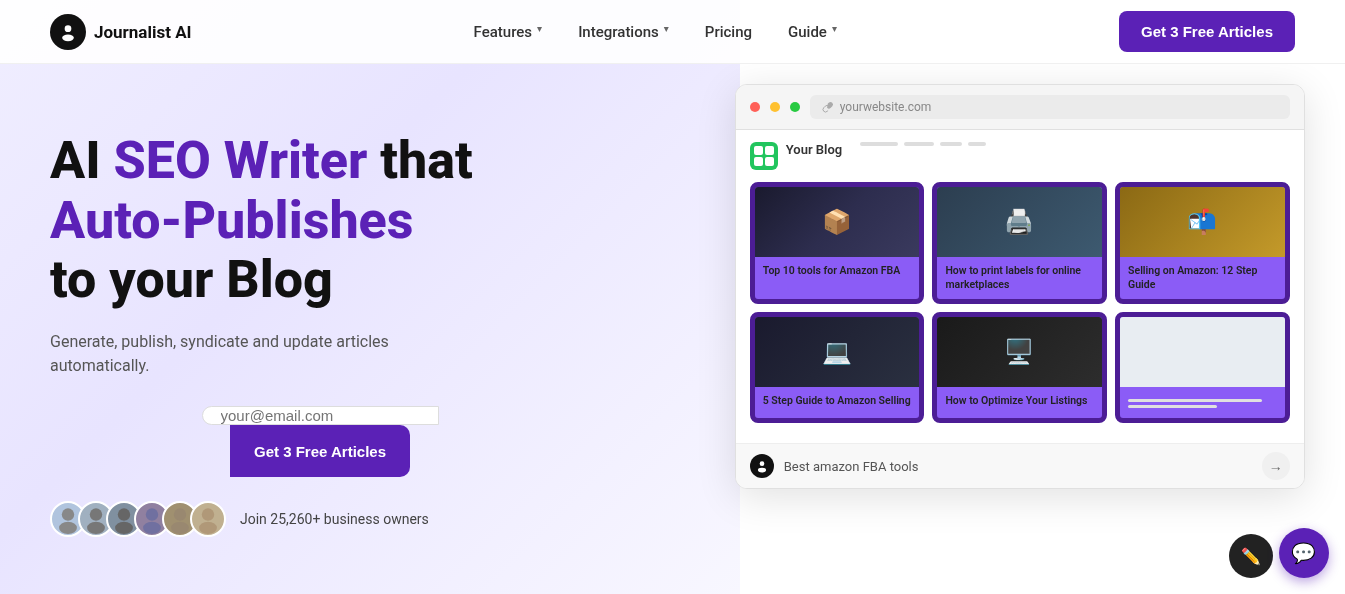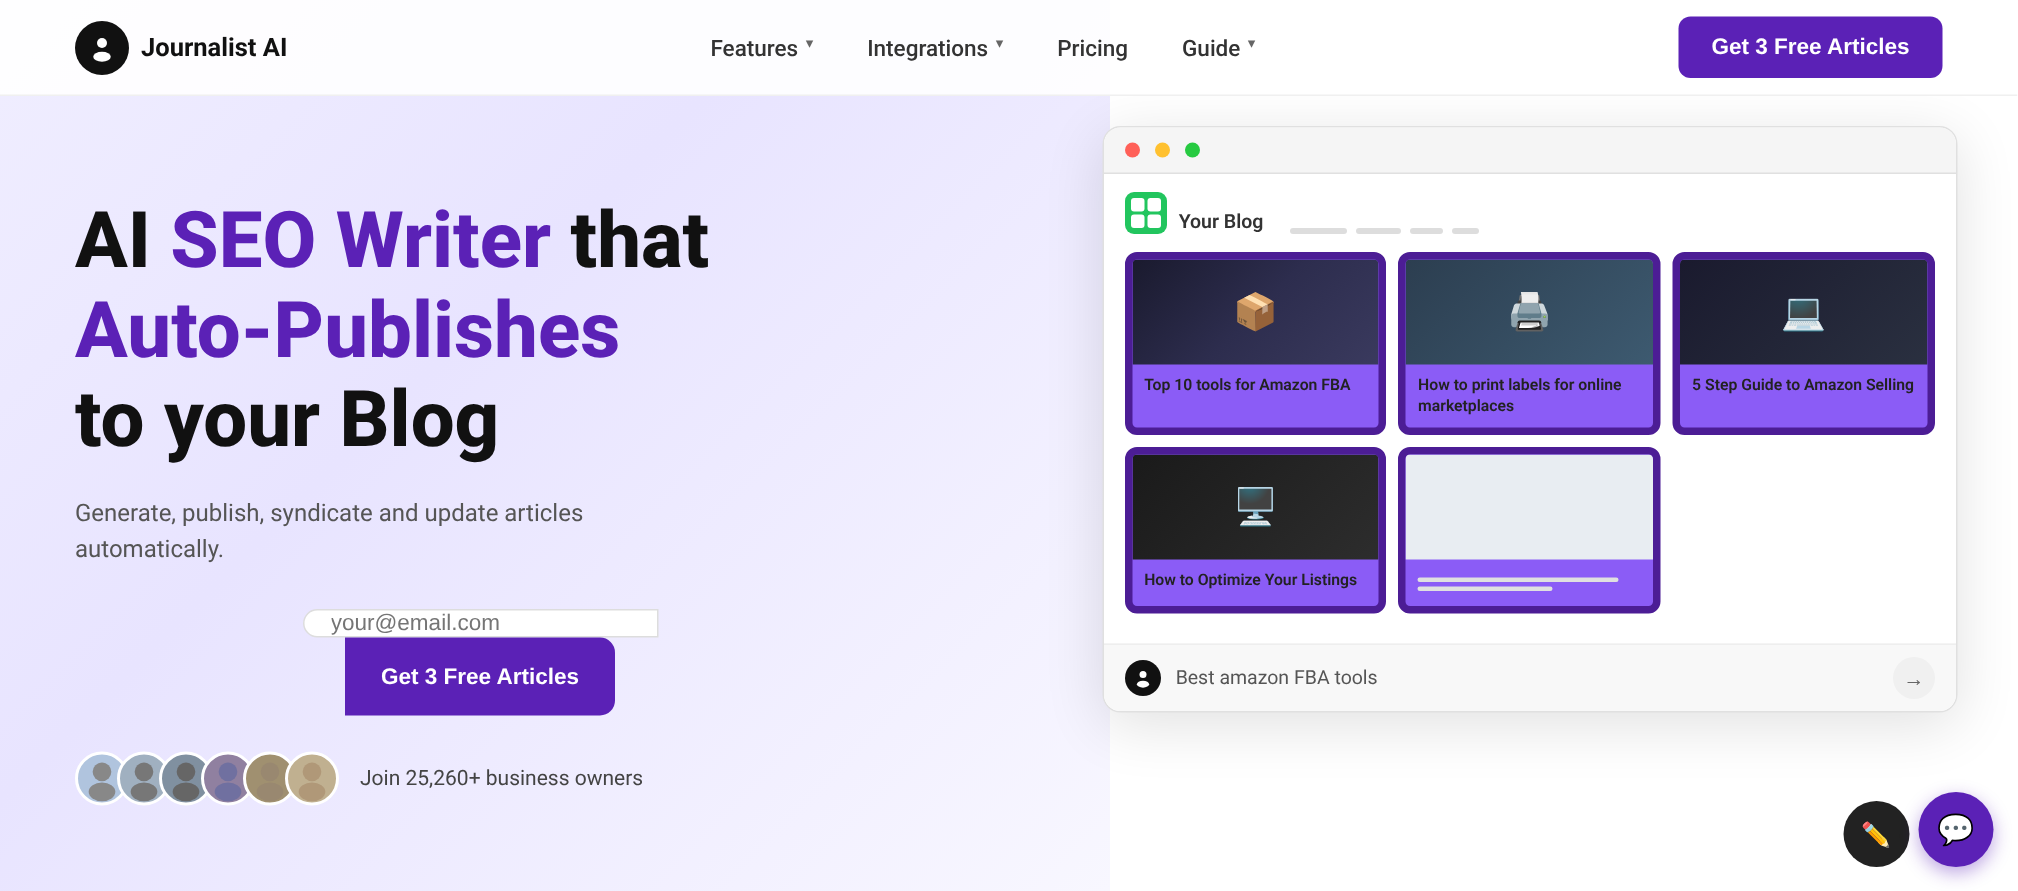--- a/index.html
+++ b/index.html
@@ -221,21 +221,21 @@
       gap: 6px;
       font-size: 12px;
       color: #888;
     }
     .browser-content {
       background: #fff;
       padding: 12px 14px;
     }
     .blog-header {
       display: flex;
-      align-items: flex-end;
+      align-items: flex-start;
       gap: 8px;
       margin-bottom: 12px;
     }
     .blog-logo {
       width: 28px;
       height: 28px;
       background: #22c55e;
       border-radius: 6px;
       display: grid;
       grid-template-columns: 1fr 1fr;
@@ -529,20 +529,27 @@
     </div>
   </div>
 
   <div class="right-panel">
     <div class="browser-window">
 
       <div class="browser-bar">
         <div class="dot-red"></div>
         <div class="dot-yellow"></div>
         <div class="dot-green"></div>
+        <div class="url-bar">
+          <svg width="12" height="12" viewBox="0 0 24 24" fill="#aaa">
+              <path d="M10 13a5 5 0 0 0 7.54.54l3-3a5 5 0 0 0-7.07-7.07l-1.72 1.71"></path>
+              <path d="M14 11a5 5 0 0 0-7.54-.54l-3 3a5 5 0 0 0 7.07 7.07l1.71-1.71" stroke="#aaa" stroke-width="2" fill="none"></path>
+            </svg>
+          <span>yourwebsite.com</span>
+        </div>
       </div>
 
       <div class="browser-content">
 
         <div class="blog-header">
           <div class="blog-logo">
             <div class="blog-logo-dot"></div>
             <div class="blog-logo-dot"></div>
             <div class="blog-logo-dot"></div>
             <div class="blog-logo-dot"></div>
@@ -565,20 +572,26 @@
             </div>
           </div>
 
           <div class="article-card">
             <div class="article-img-placeholder article-img-2"></div>
             <div class="article-body">
               <div class="article-title">How to print labels for online marketplaces</div>
             </div>
           </div>
 
+          <div class="article-card">
+            <div class="article-img-placeholder article-img-3"></div>
+            <div class="article-body">
+              <div class="article-title">Selling on Amazon: 12 Step Guide</div>
+            </div>
+          </div>
 
           <div class="article-card">
             <div class="article-img-placeholder article-img-4"></div>
             <div class="article-body">
               <div class="article-title">5 Step Guide to Amazon Selling</div>
             </div>
           </div>
 
           <div class="article-card">
             <div class="article-img-placeholder article-img-5"></div>

